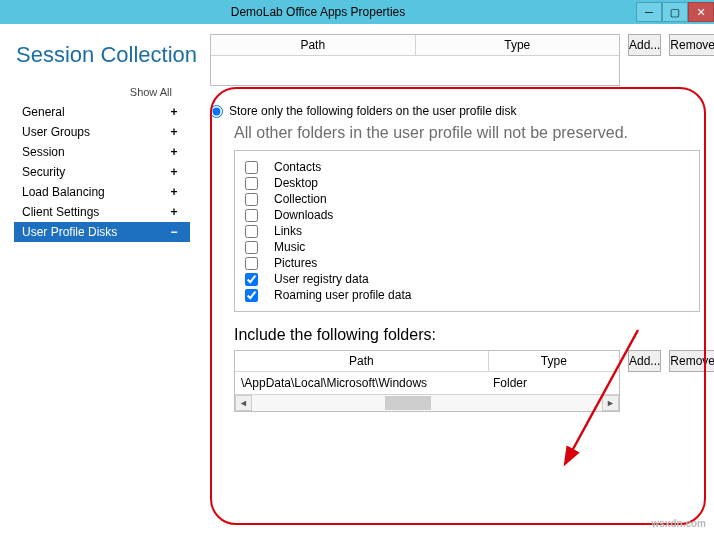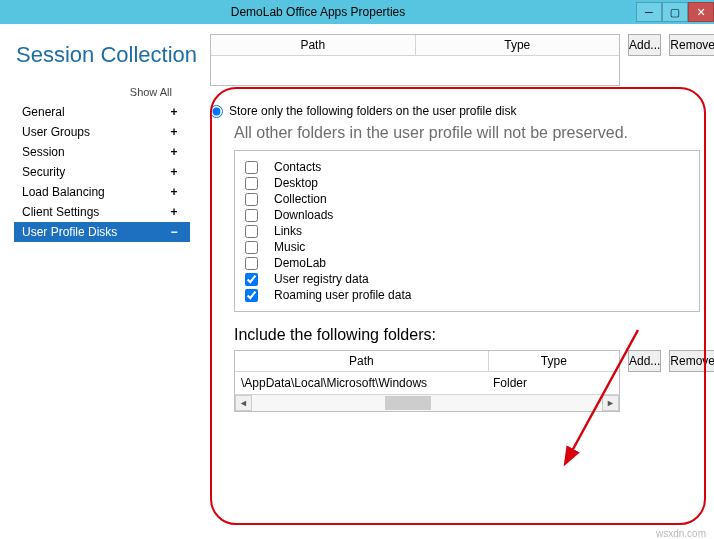--- a/index.html
+++ b/index.html
@@ -57,21 +57,21 @@
   .include-grid .head .col { text-align: center; padding: 3px 4px; border-right: 1px solid #d4d4d4; border-bottom: 1px solid #d4d4d4; }
   .include-grid .head .col:last-child { border-right: none; }
   .include-grid .row { display: flex; }
   .include-grid .row .col { padding: 4px 6px; font-size: 12px; }
 
   .scrollbar { display: flex; height: 17px; border-top: 1px solid #d4d4d4; }
   .scrollbar .sbtn { width: 17px; border: 1px solid #cdcdcd; background: #f0f0f0; display: flex; align-items: center; justify-content: center; font-size: 9px; color: #555; cursor: pointer; }
   .scrollbar .track { flex: 1; background: #f7f7f7; position: relative; }
   .scrollbar .thumb { position: absolute; left: 38%; top: 1px; bottom: 1px; width: 46px; background: #cdcdcd; }
 
-  .watermark { position: absolute; right: 8px; bottom: 0; font-size: 10px; color: #b8b8b8; }
+  .watermark { position: absolute; right: 8px; bottom: 10px; font-size: 10px; color: #b8b8b8; font-weight: bold; }
 
   
   .arrow-svg { position: absolute; left: 358px; top: 298px; pointer-events: none; }
 </style>
 </head>
 <body>
 
 <div class="window">
 
   <div class="titlebar">
@@ -162,21 +162,21 @@
           <label class="check-row">
             <input type="checkbox" style="">
             <span>Links</span>
           </label>
           <label class="check-row">
             <input type="checkbox" style="">
             <span>Music</span>
           </label>
           <label class="check-row">
             <input type="checkbox" style="">
-            <span>DemoLab</span>
+            <span>Pictures</span>
           </label>
           <label class="check-row">
             <input type="checkbox" checked="" style="">
             <span>User registry data</span>
           </label>
           <label class="check-row">
             <input type="checkbox" checked="" style="">
             <span>Roaming user profile data</span>
           </label>
         </div>

